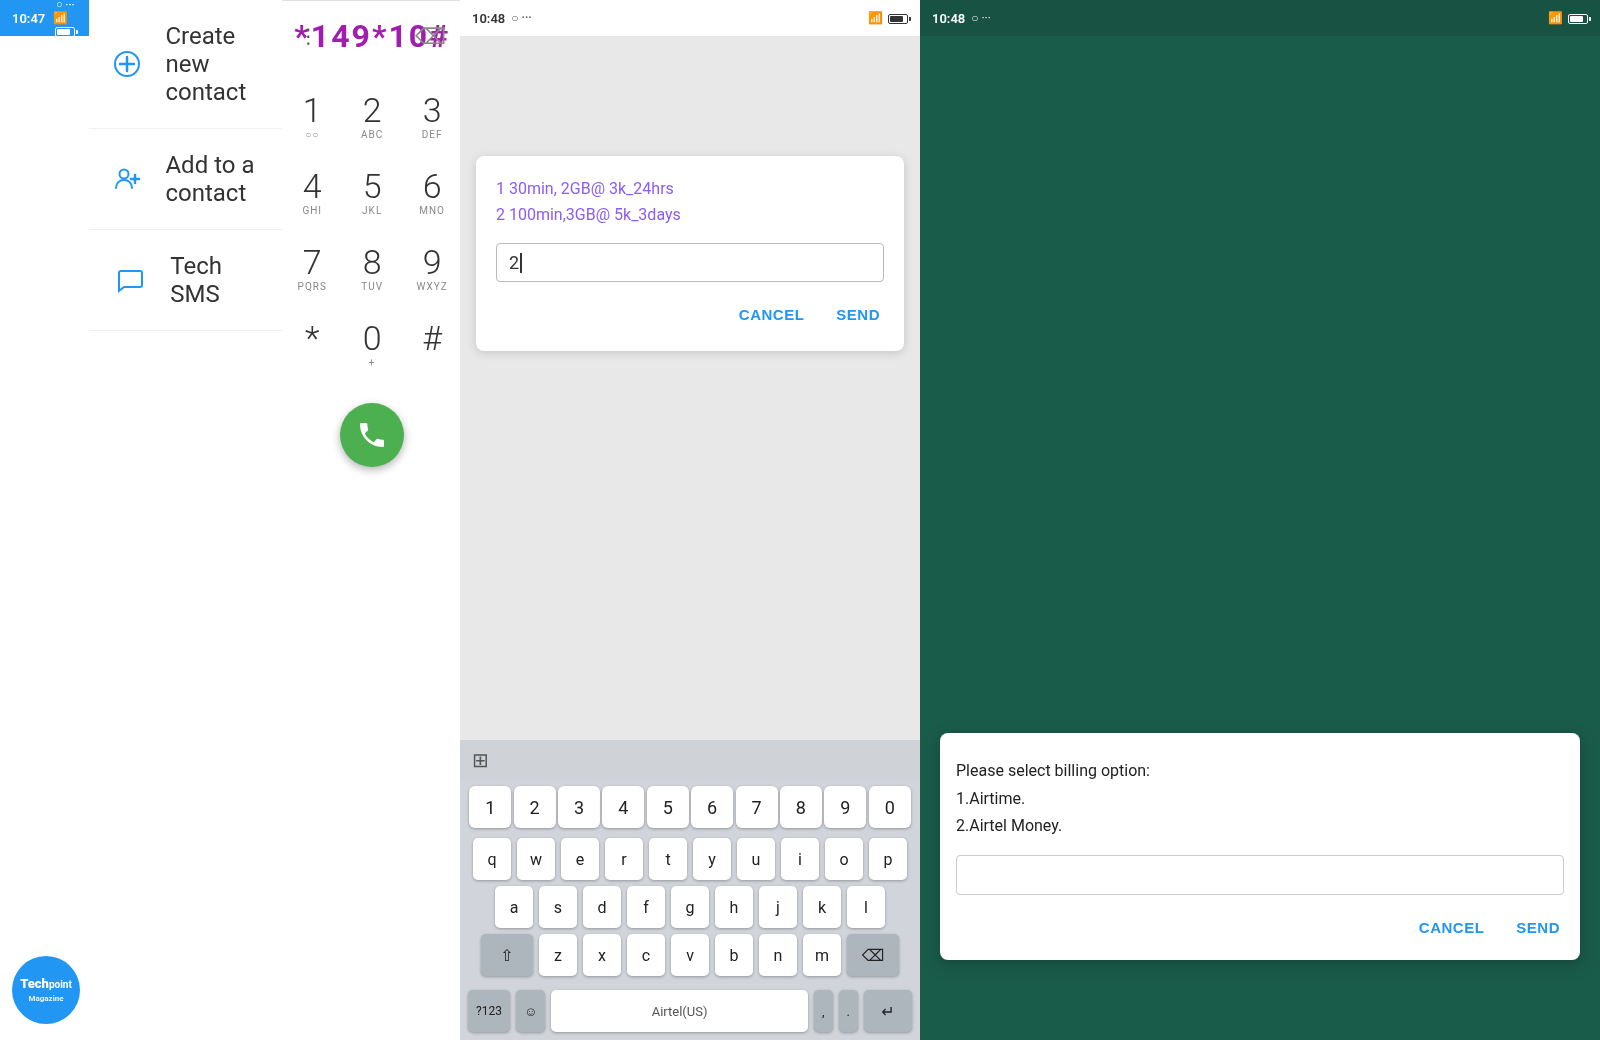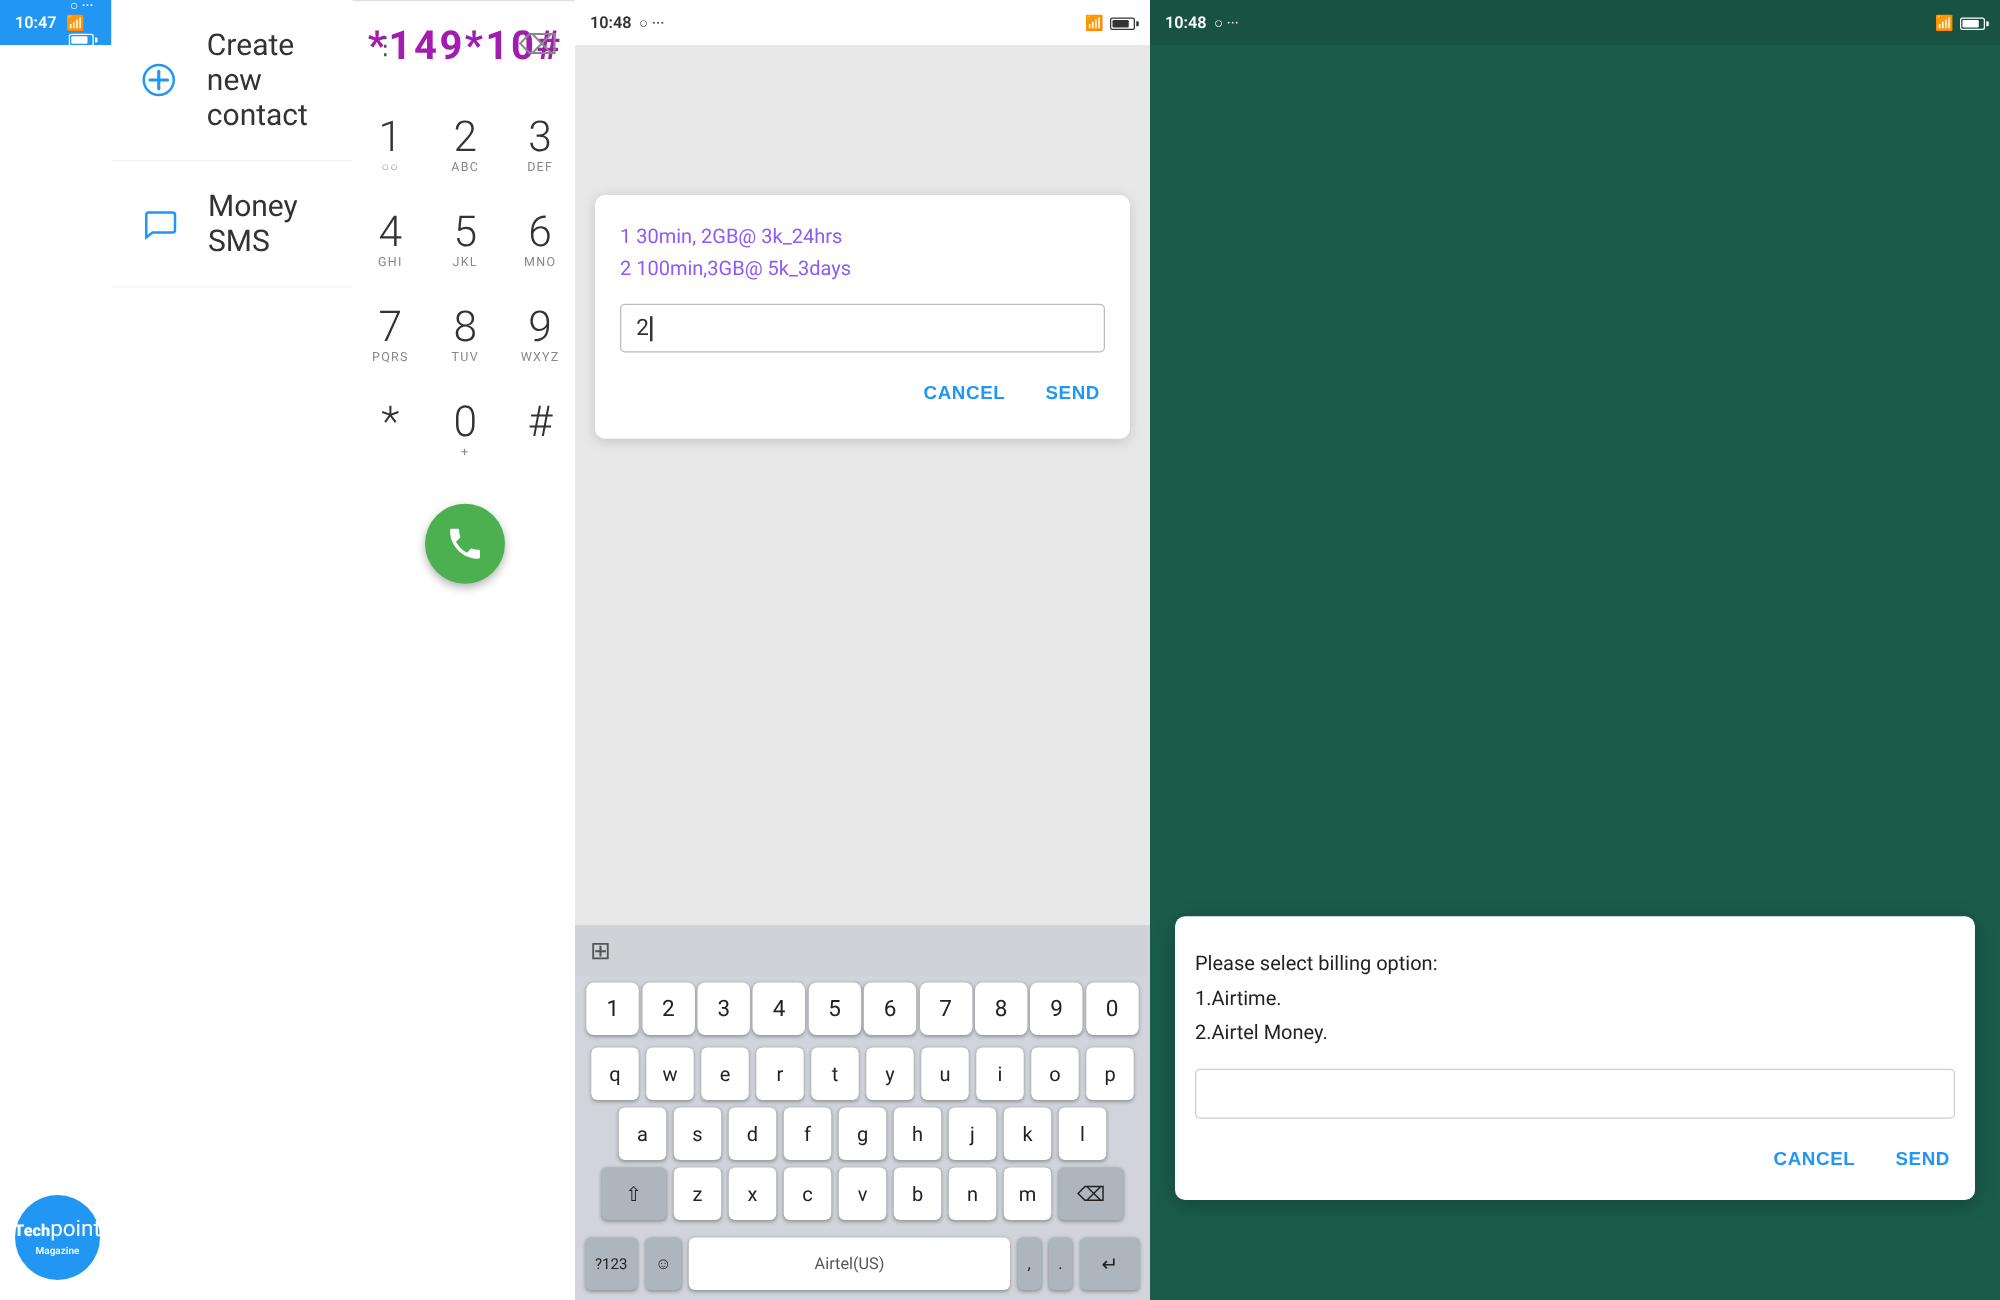--- a/index.html
+++ b/index.html
@@ -416,28 +416,39 @@
       <div class="menu-icon">
         <svg width="28" height="28" viewBox="0 0 28 28" fill="none">
           <circle cx="14" cy="14" r="12" stroke="#2196F3" stroke-width="2" fill="none"></circle>
           <line x1="14" y1="7" x2="14" y2="21" stroke="#2196F3" stroke-width="2.5" stroke-linecap="round"></line>
           <line x1="7" y1="14" x2="21" y2="14" stroke="#2196F3" stroke-width="2.5" stroke-linecap="round"></line>
         </svg>
       </div>
       <span class="menu-label">Create new contact</span>
     </div>
 
+    <div class="menu-item">
+      <div class="menu-icon">
+        <svg width="28" height="28" viewBox="0 0 28 28" fill="none">
+          <circle cx="11" cy="9" r="4.5" stroke="#2196F3" stroke-width="2" fill="none"></circle>
+          <path d="M3 23c0-5 3.5-8 8-8s8 3 8 8" stroke="#2196F3" stroke-width="2" fill="none" stroke-linecap="round"></path>
+          <line x1="22" y1="10" x2="22" y2="18" stroke="#2196F3" stroke-width="2.5" stroke-linecap="round"></line>
+          <line x1="18" y1="14" x2="26" y2="14" stroke="#2196F3" stroke-width="2.5" stroke-linecap="round"></line>
+        </svg>
+      </div>
+      <span class="menu-label">Add to a contact</span>
+    </div>
 
     <div class="menu-item">
       <div class="menu-icon">
         <svg width="28" height="28" viewBox="0 0 28 28" fill="none">
           <path d="M4 5h20a2 2 0 0 1 2 2v12a2 2 0 0 1-2 2H8l-5 4V7a2 2 0 0 1 2-2z" stroke="#2196F3" stroke-width="2" fill="none"></path>
         </svg>
       </div>
-      <span class="menu-label">Money SMS</span>
+      <span class="menu-label">Tech SMS</span>
     </div>
 
   </div>
 
   <div class="dialer">
     <div class="dialer-display">
       <span class="dialer-dots">⋮</span>
       <span class="dialer-number">*149*10#</span>
       <span class="dialer-backspace">⌫</span>
     </div>
@@ -497,21 +508,21 @@
       <div class="call-btn">
         <svg viewBox="0 0 24 24" fill="white">
           <path d="M6.6 10.8c1.4 2.8 3.8 5.1 6.6 6.6l2.2-2.2c.3-.3.7-.4 1-.2 1.1.4 2.3.6 3.6.6.6 0 1 .4 1 1V20c0 .6-.4 1-1 1-9.4 0-17-7.6-17-17 0-.6.4-1 1-1h3.5c.6 0 1 .4 1 1 0 1.3.2 2.5.6 3.6.1.3 0 .7-.2 1L6.6 10.8z"></path>
         </svg>
       </div>
     </div>
   </div>
 
   <div style="position:absolute;bottom:16px;left:12px;">
     <div style="width:68px;height:68px;background:#2196F3;border-radius:50%;display:flex;align-items:center;justify-content:center;color:white;font-size:10px;font-weight:bold;text-align:center;line-height:1.2;">
-      <div><span style="font-size:13px;font-weight:900;">Tech</span><span style="font-size:18px;font-weight:400;">point</span><br><span style="font-size:8px;opacity:0.9;">Magazine</span></div>
+      <div><span style="font-size:13px;font-weight:900;">Tech</span><span style="font-size:10px;font-weight:700;">point</span><br><span style="font-size:8px;opacity:0.9;">Magazine</span></div>
     </div>
   </div>
 
 </div>
 
 <div class="panel2">
 
   <div class="panel2-status">
     <span class="time">10:48</span>
     <span style="margin-left:6px;color:#555;font-size:12px;">○ ···</span>

